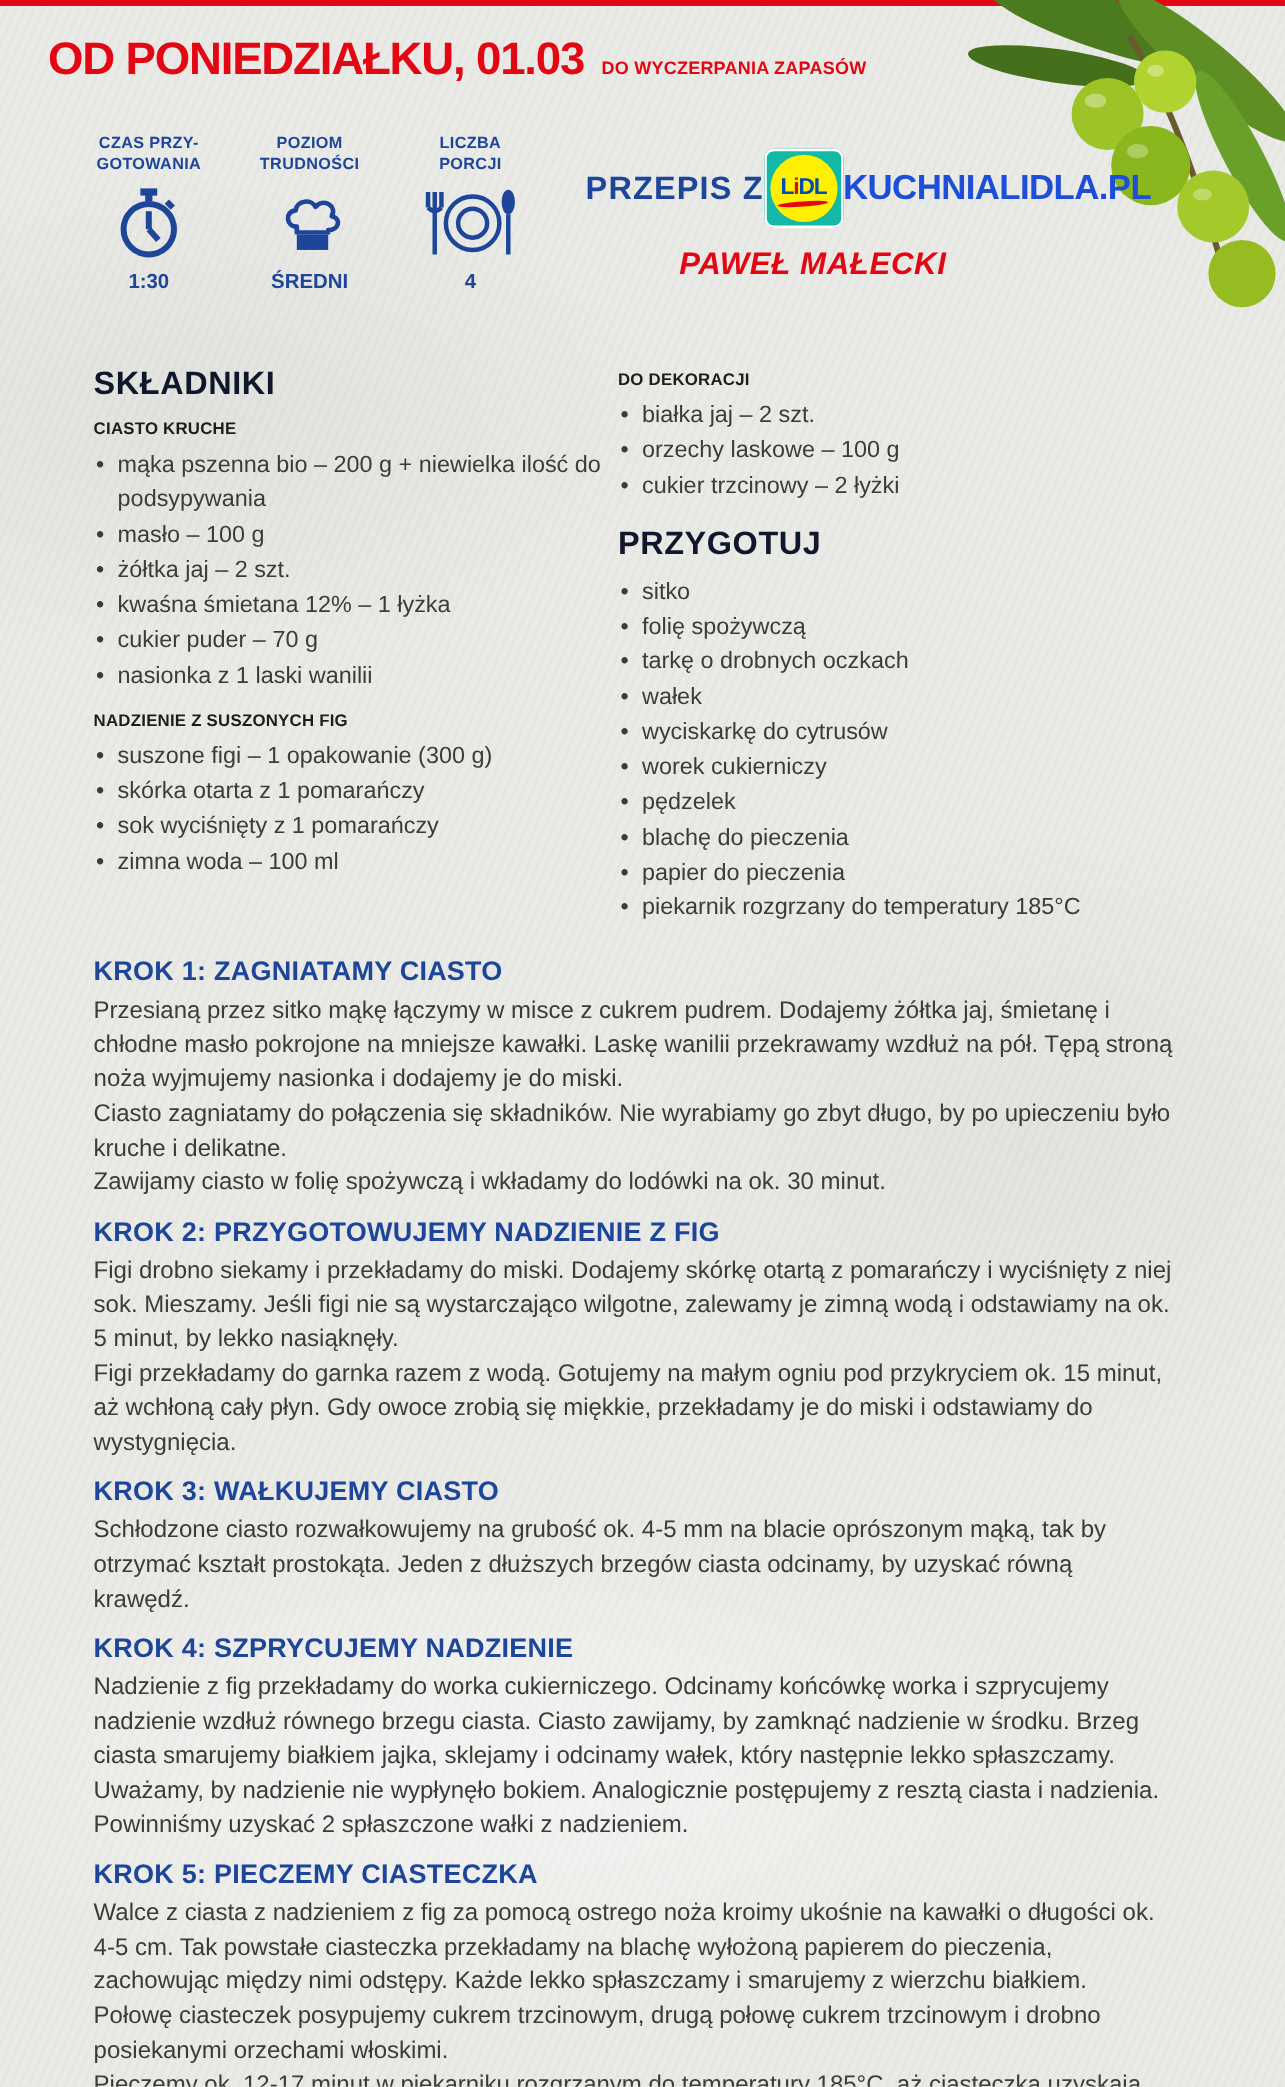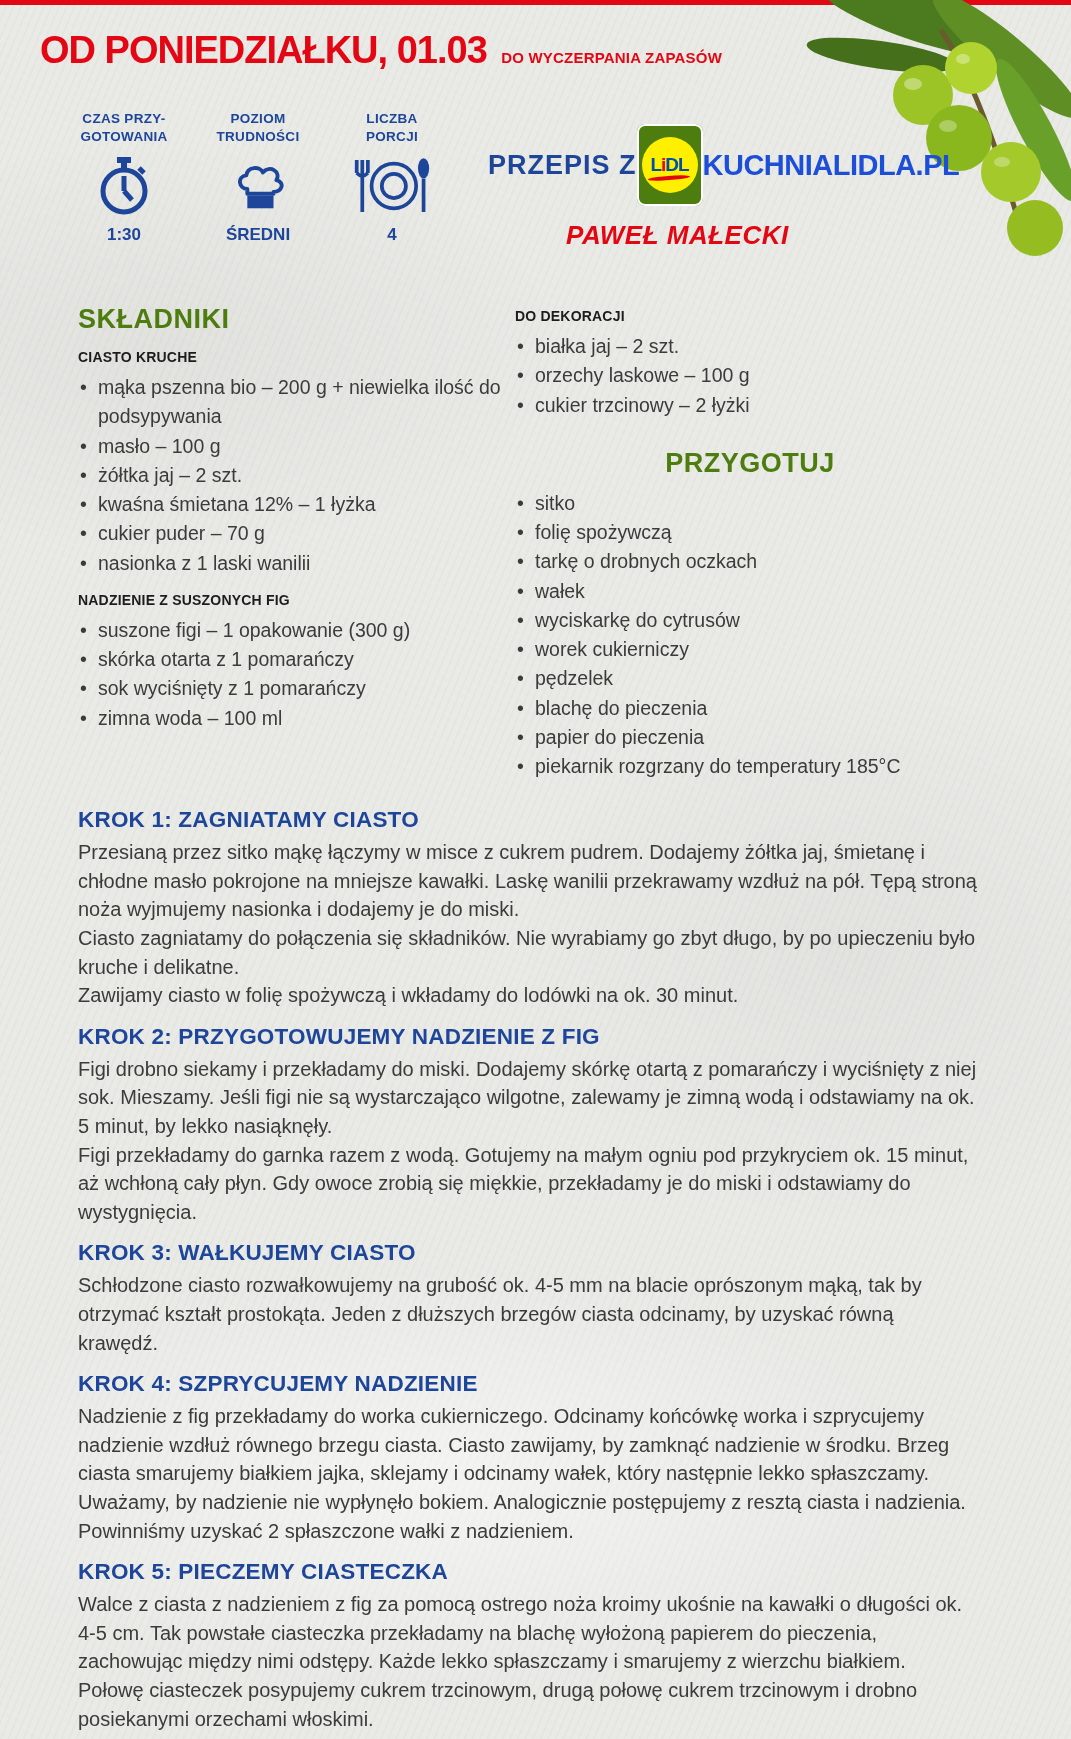--- a/index.html
+++ b/index.html
@@ -25,37 +25,37 @@
   
   .header-row{position:relative;height:190px;margin-top:38px;padding-left:10px;}
   .meta{position:absolute;left:72px;top:0;display:flex;gap:30px;}
   .meta-item{display:flex;flex-direction:column;align-items:center;width:104px;}
   .meta-label{color:#1d4599;font-weight:700;font-size:13.5px;text-align:center;line-height:1.3;letter-spacing:0.3px;}
   .meta-icon{margin:10px 0 8px;height:62px;display:flex;align-items:center;justify-content:center;}
   .meta-value{color:#1d4599;font-weight:700;font-size:17px;}
   .branding{position:absolute;left:488px;top:14px;}
   .branding-row{display:flex;align-items:center;}
   .przepisz{color:#1d4599;font-weight:800;font-size:27px;letter-spacing:1px;}
-  .lidl-logo{width:66px;height:82px;background:#4d7c0f;border-radius:8px;display:flex;align-items:center;justify-content:center;box-shadow:inset 0 0 0 2px #fff;}
+  .lidl-logo{width:66px;height:66px;background:#14b8a6;border-radius:8px;display:flex;align-items:center;justify-content:center;box-shadow:inset 0 0 0 2px #fff;}
   .lidl-circle{width:56px;height:56px;background:#ffef00;border-radius:50%;display:flex;align-items:center;justify-content:center;position:relative;}
   .lidl-word{font-weight:800;font-size:19px;color:#0050aa;letter-spacing:-1px;position:relative;}
   .lidl-word::after{content:"";position:absolute;left:-2px;right:-2px;bottom:-4px;height:4px;background:#e30613;border-radius:50%/70% ;transform:rotate(-4deg);}
   .lidl-word .dot{color:#e30613;}
   .site{color:#1d4ed8;font-weight:800;font-size:29px;letter-spacing:-0.5px;}
   .author{color:#e30613;font-weight:800;font-style:italic;font-size:26px;margin:14px 0 0 78px;letter-spacing:0.5px;}
   
   .cols{display:flex;padding-left:78px;margin-top:4px;}
   .col-left{width:437px;}
   .col-right{width:470px;}
-  .h-blue{color:#4d7c0f;font-size:27px;font-weight:800;letter-spacing:0.5px;margin:0 0 10px;}
+  .h-blue{color:#0f172a;font-size:27px;font-weight:800;letter-spacing:0.5px;margin:0 0 10px;}
   .h-group{color:#1c1c1a;font-size:14px;font-weight:800;margin:14px 0 8px;letter-spacing:0.2px;}
   ul.bullets{list-style:none;margin:0;padding:0;}
   ul.bullets li{font-size:19.5px;line-height:1.5;padding-left:20px;position:relative;}
   ul.bullets li::before{content:"•";position:absolute;left:2px;top:0;color:#3b3b39;}
-  .prepare-title{margin-top:28px;text-align:center;}
+  .prepare-title{margin-top:18px;}
   
   .steps{padding-left:78px;width:900px;margin-top:26px;}
   .step{margin-bottom:14px;}
   .step-title{color:#1d4599;font-size:22.5px;font-weight:800;margin:14px 0 5px;letter-spacing:0.2px;}
   .step p{font-size:20px;line-height:1.43;margin:0;}
 </style>
 </head>
 <body>
 
 <div class="topline"></div>

